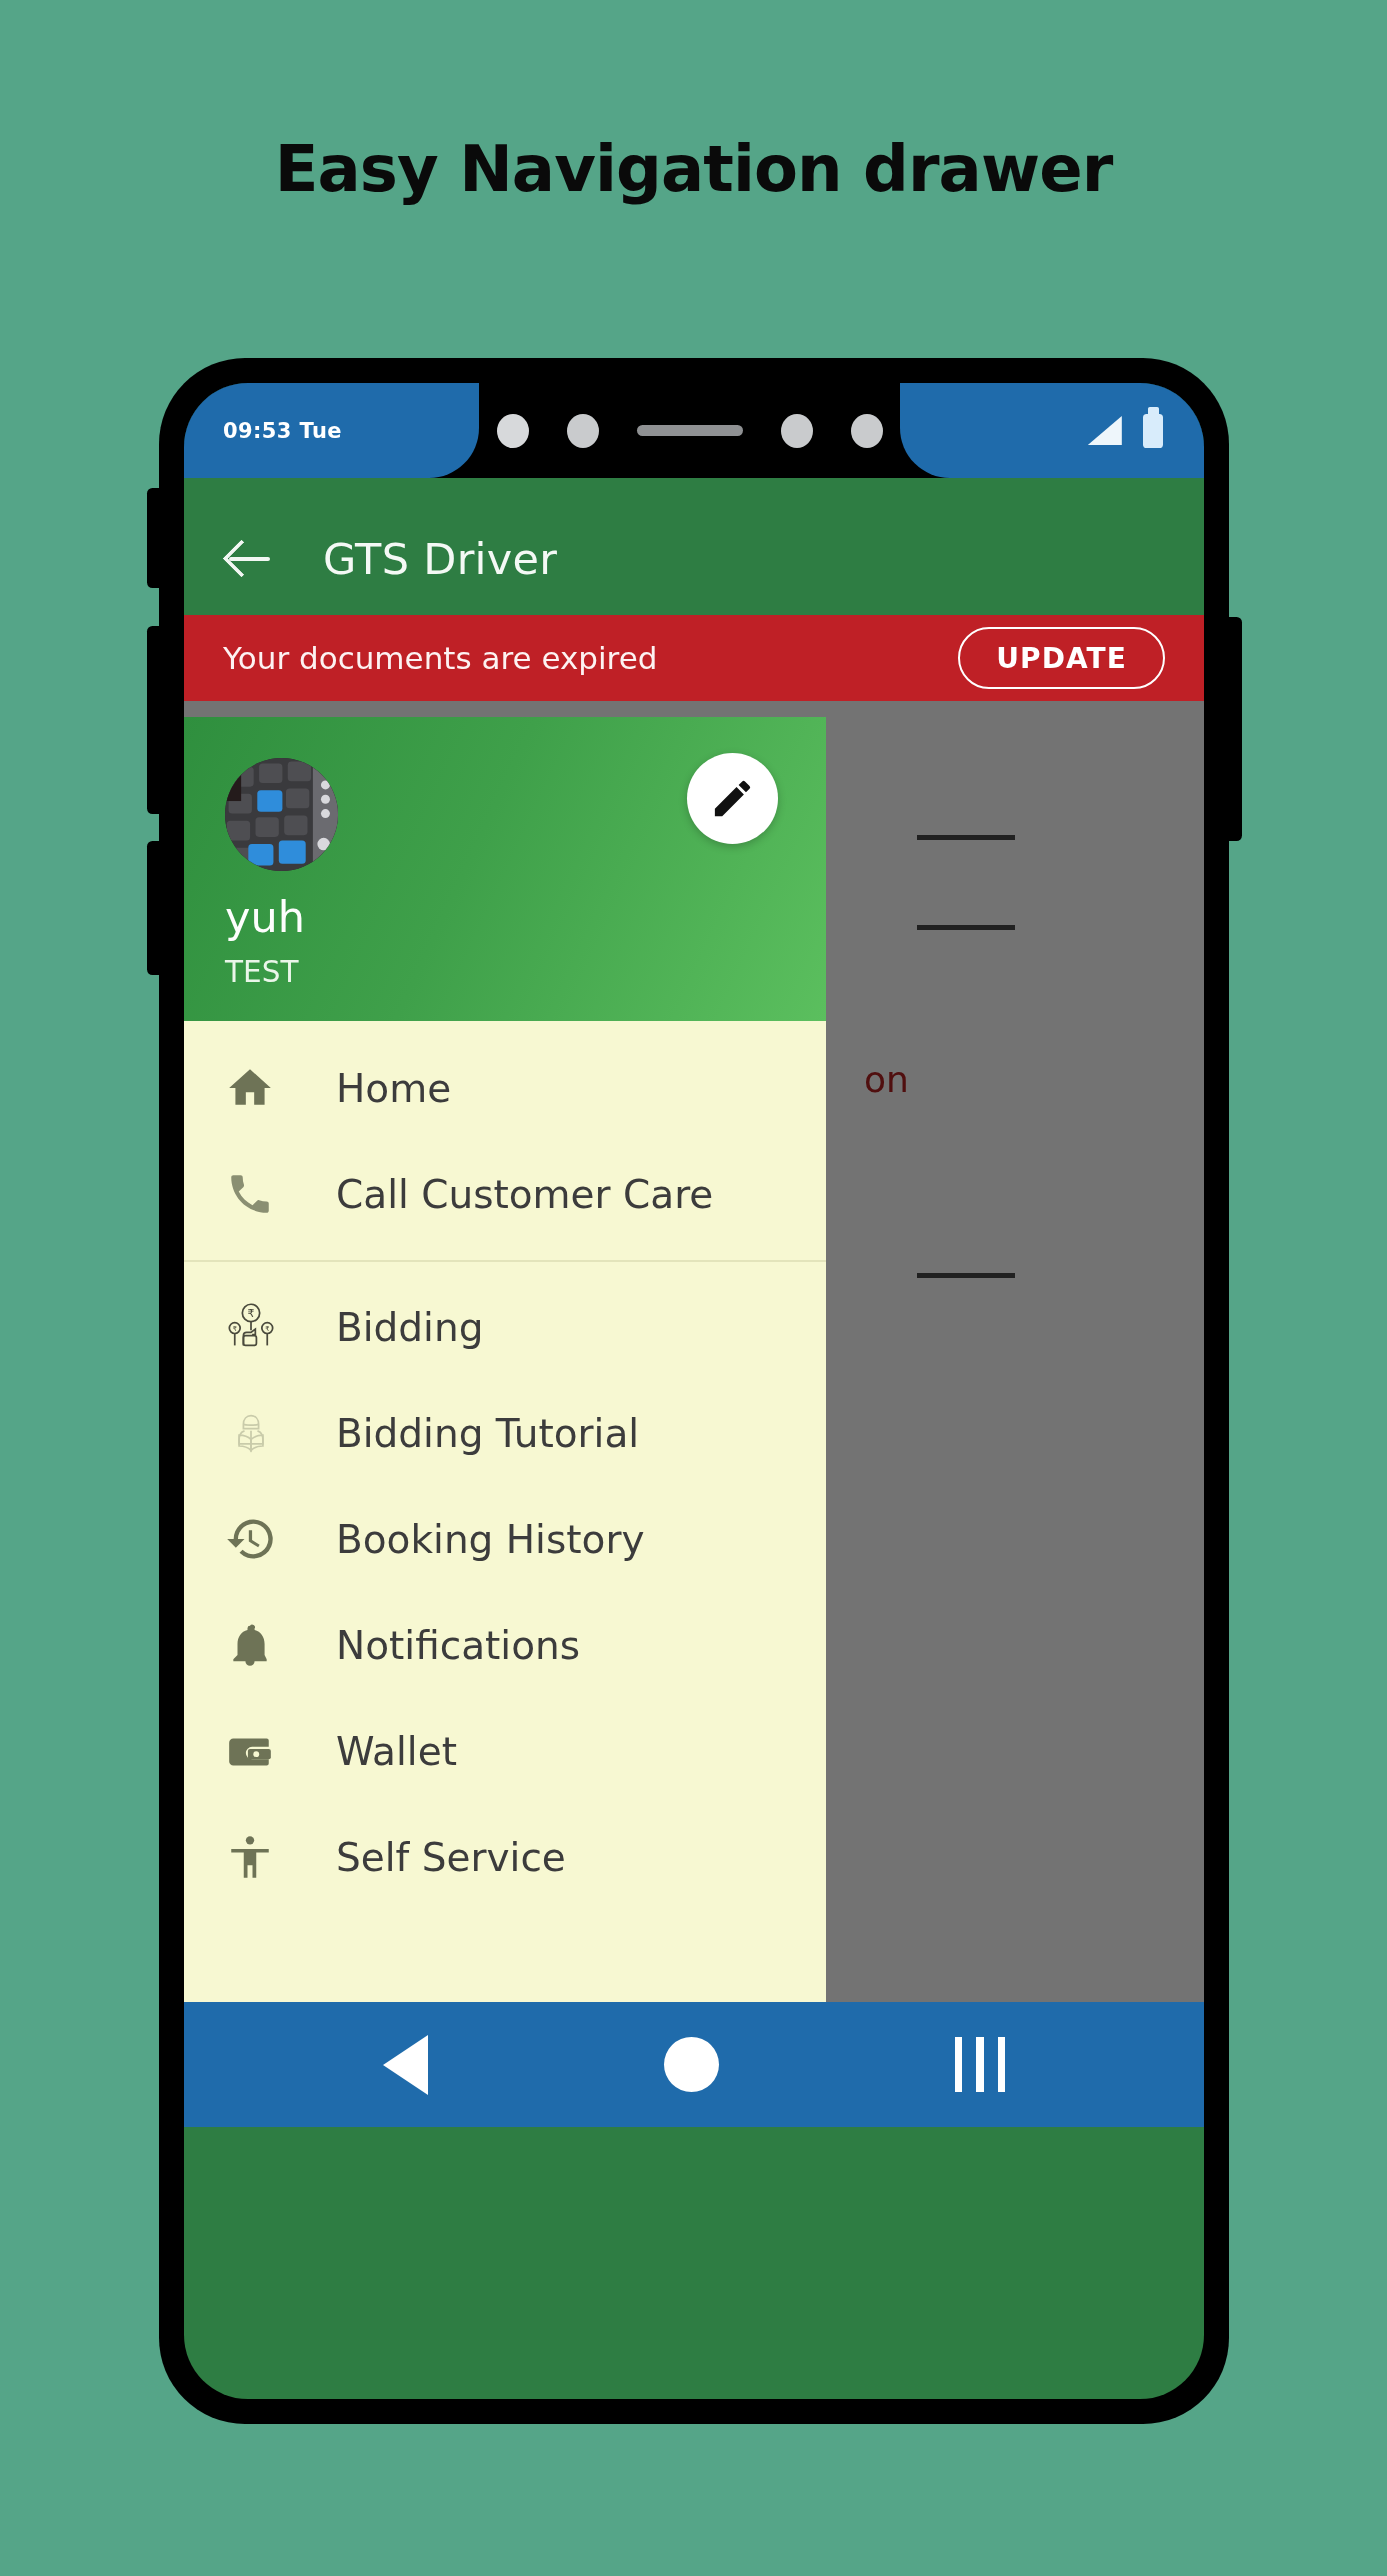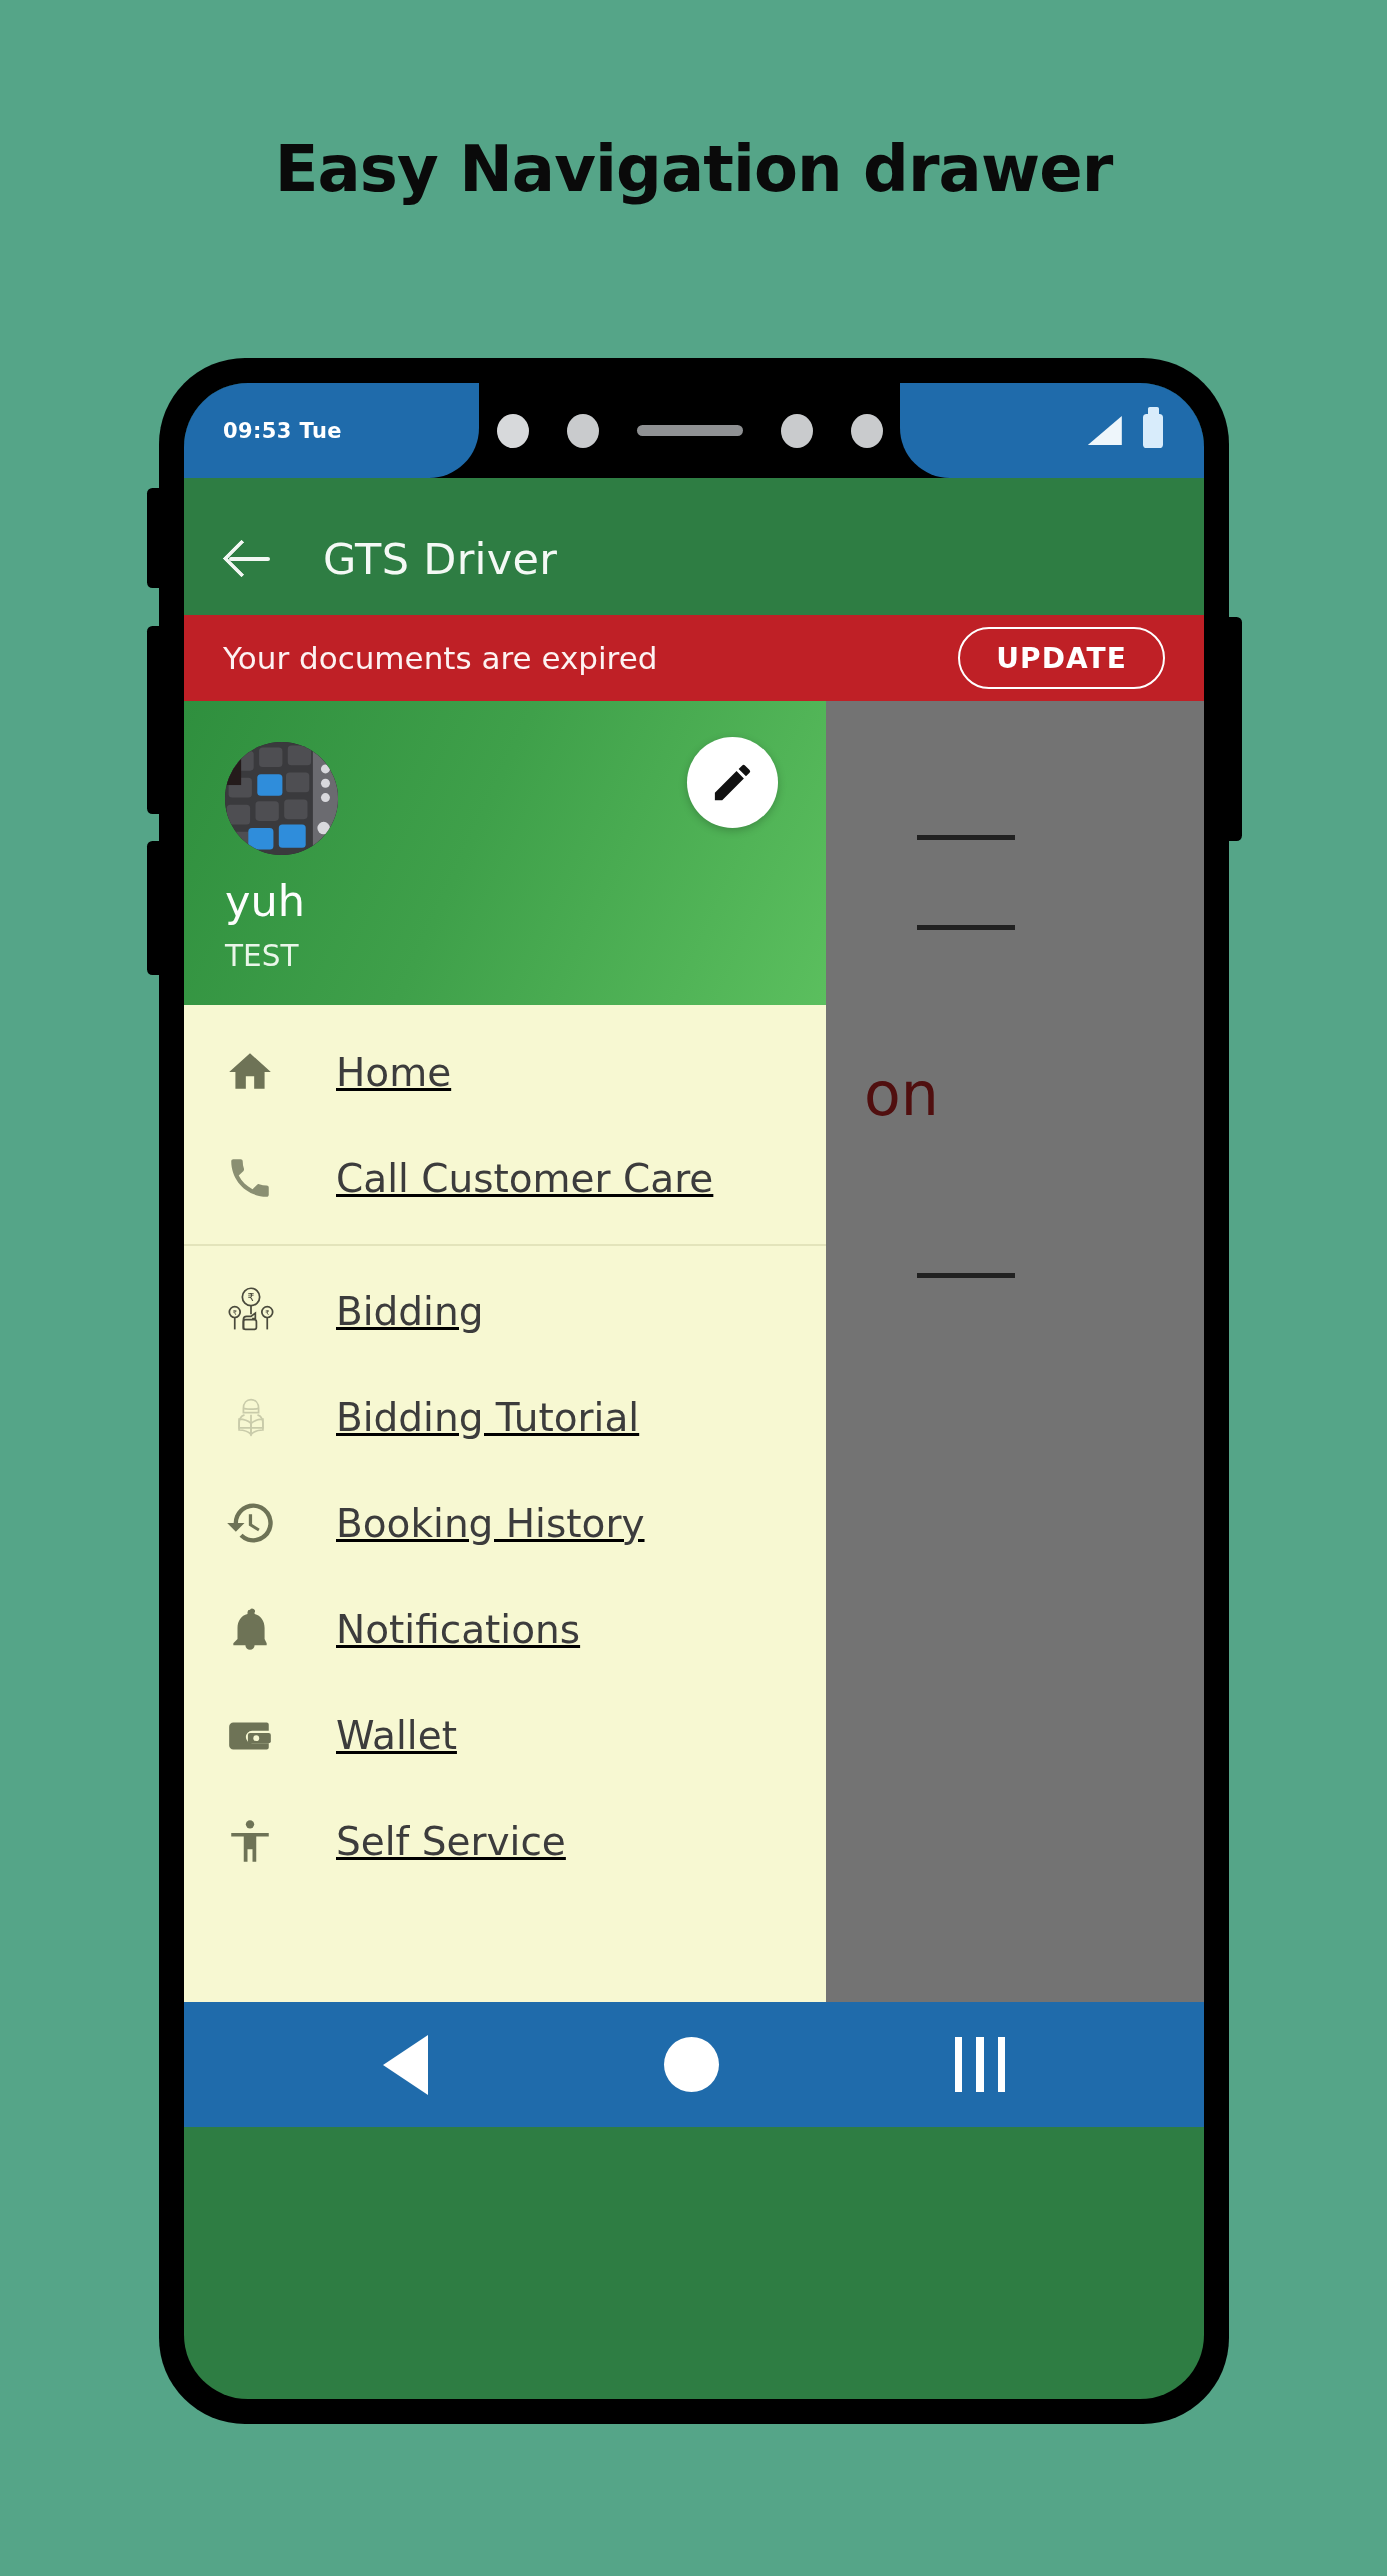--- a/index.html
+++ b/index.html
@@ -150,38 +150,37 @@
     height:1301px;
     background:#ffffff;
     overflow:hidden;
   }
   .bg-line{ position:absolute; height:4.5px; background:#4a4a4a; }
   .bg-line.l1{ left:733px; top:134px; width:98px; }
   .bg-line.l2{ left:733px; top:224px; width:98px; }
   .bg-line.l3{ left:733px; top:572px; width:98px; }
   .bg-text{
     position:absolute; left:680px; top:358px;
-    font-size:60px; color:#b22222;
+    font-size:36px; color:#b22222;
     font-family:"DejaVu Sans", sans-serif;
     white-space:nowrap;
     text-align:center;
   }
   .scrim{
     position:absolute; inset:0;
     background:rgba(0,0,0,.55);
   }
 
   
   .drawer{
-    position:absolute; left:0; top:0;
+    position:absolute; left:0; top:16px;
     width:642px; height:100%;
     background:#f7f8d2;
     z-index:5;
     overflow:hidden;
-    text-decoration:underline;
   }
   .drawer-header{
     height:304px;
     background:linear-gradient(115deg,#2f8f3e 0%,#3fa04a 45%,#5bbf5e 100%);
     position:relative;
     padding:41px 0 0 41px;
   }
   .avatar{
     width:113px; height:113px; border-radius:50%;
     overflow:hidden; position:relative;

